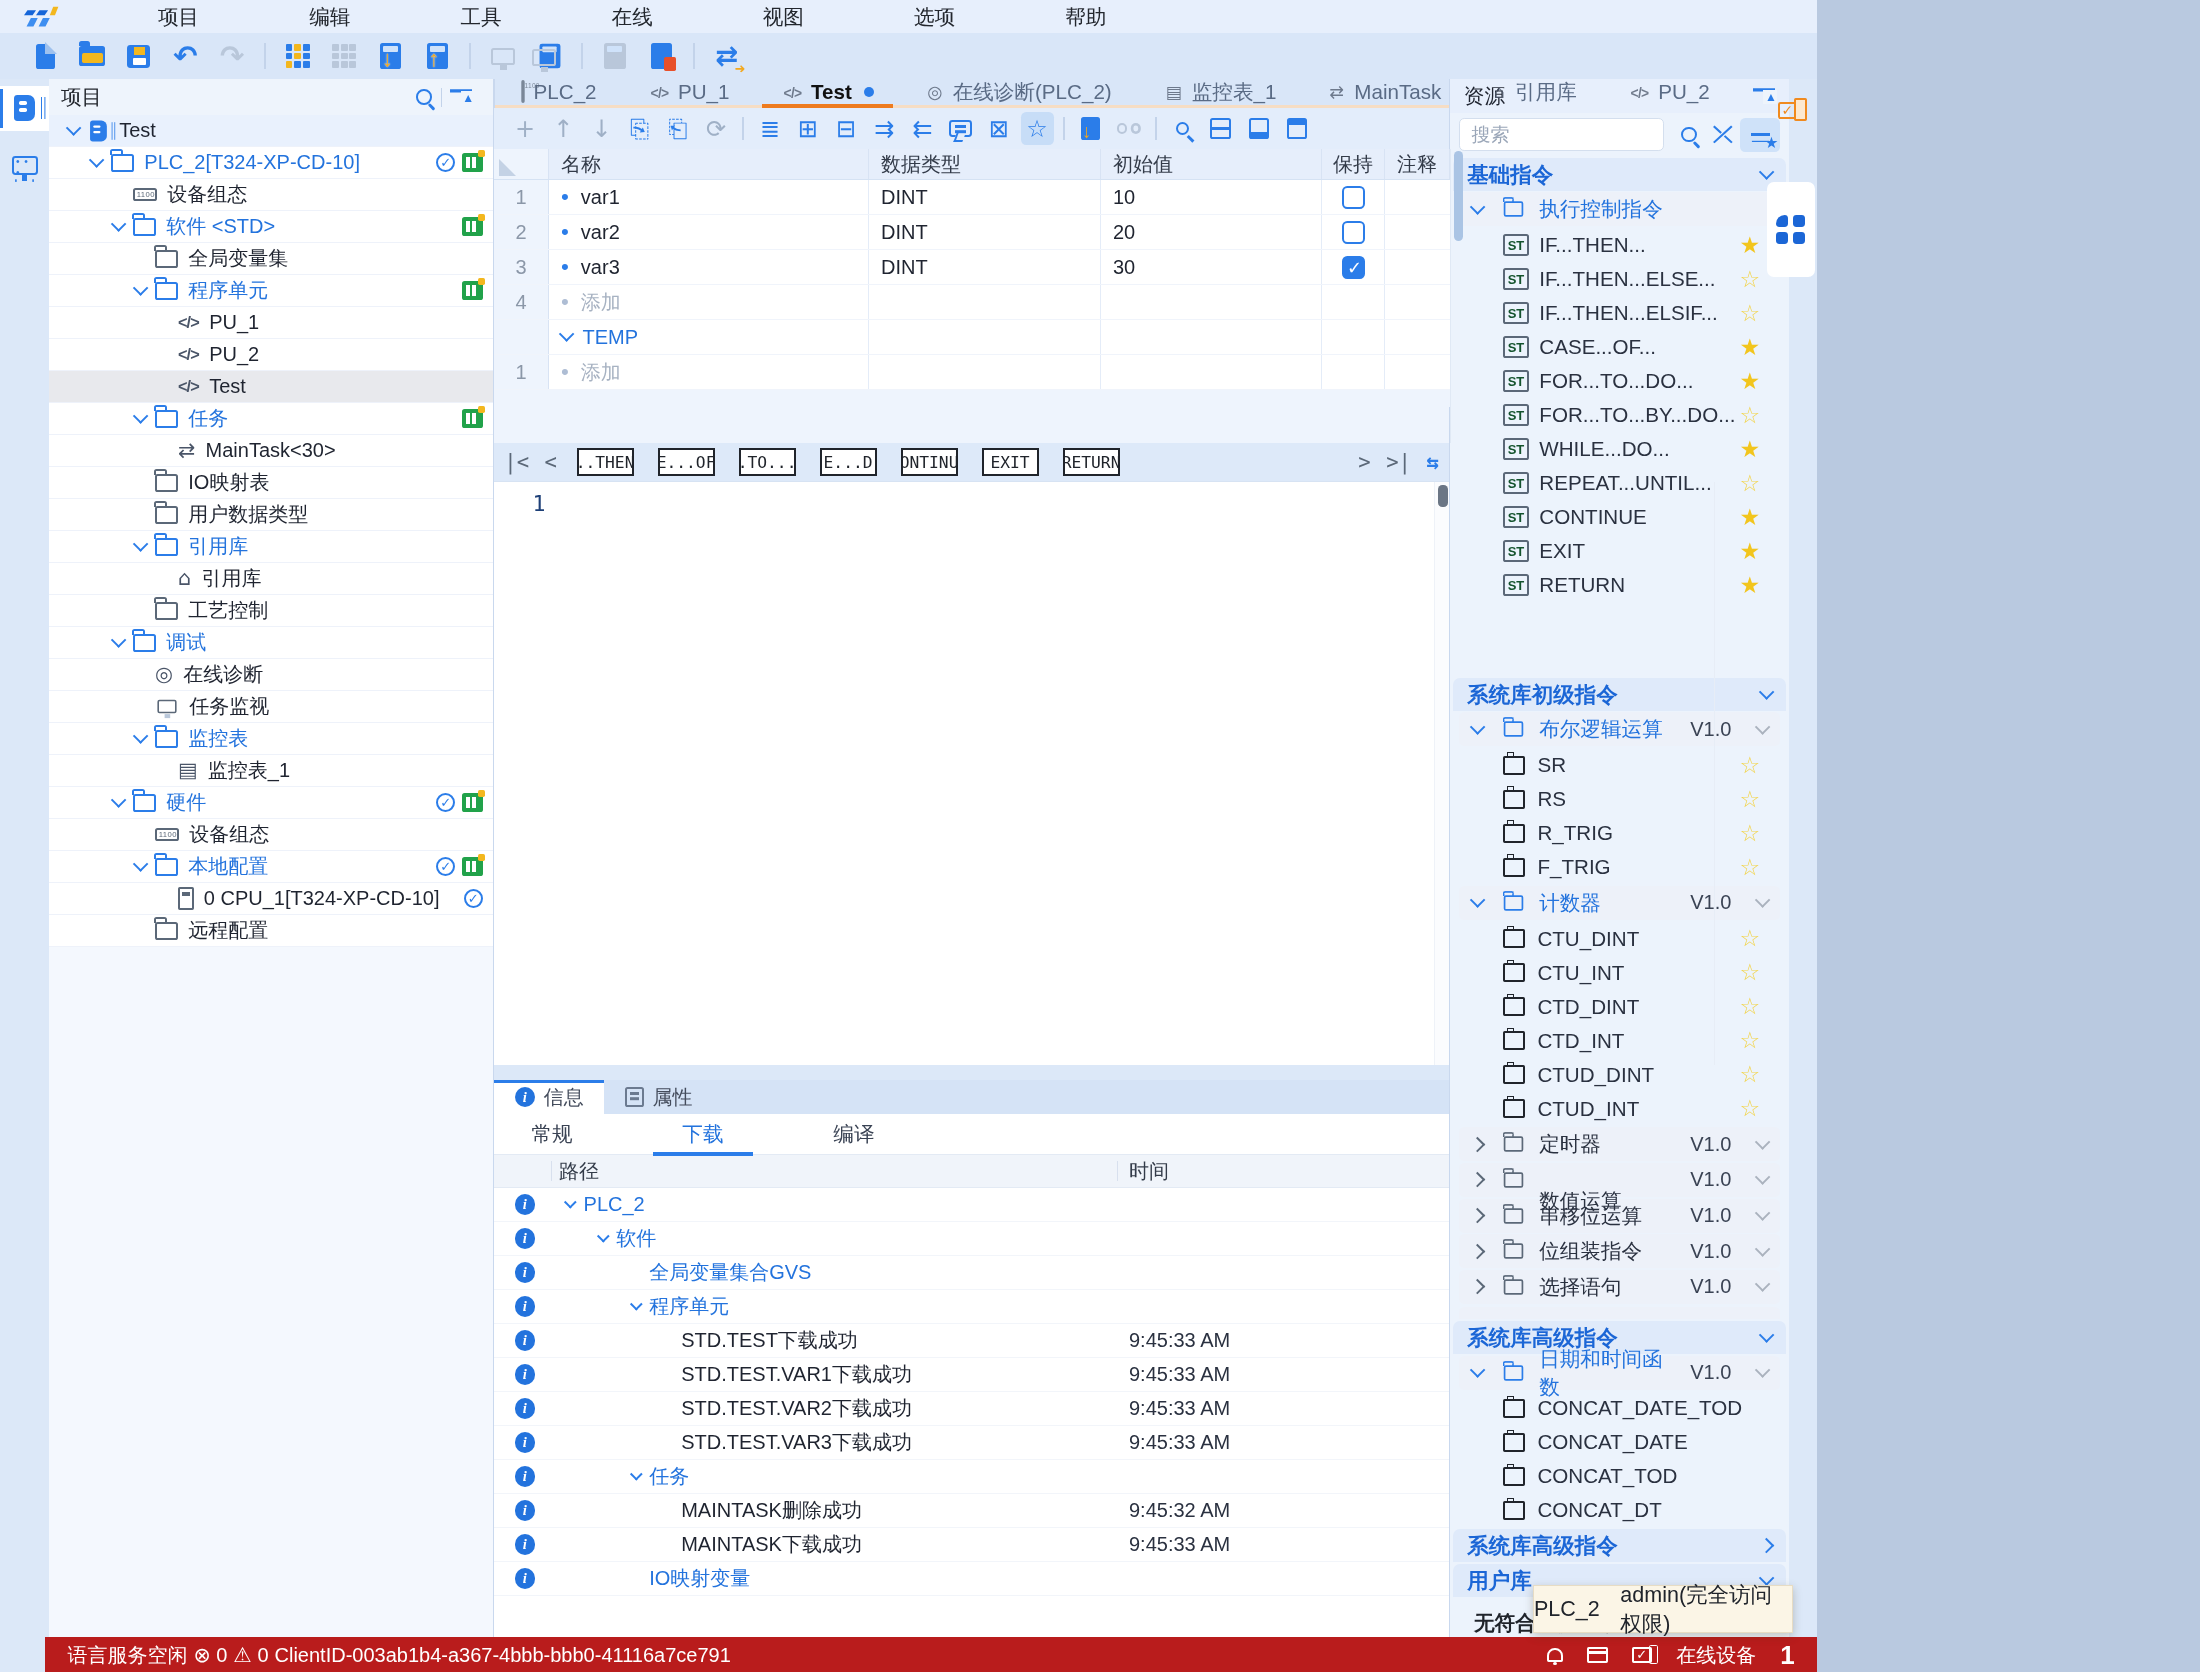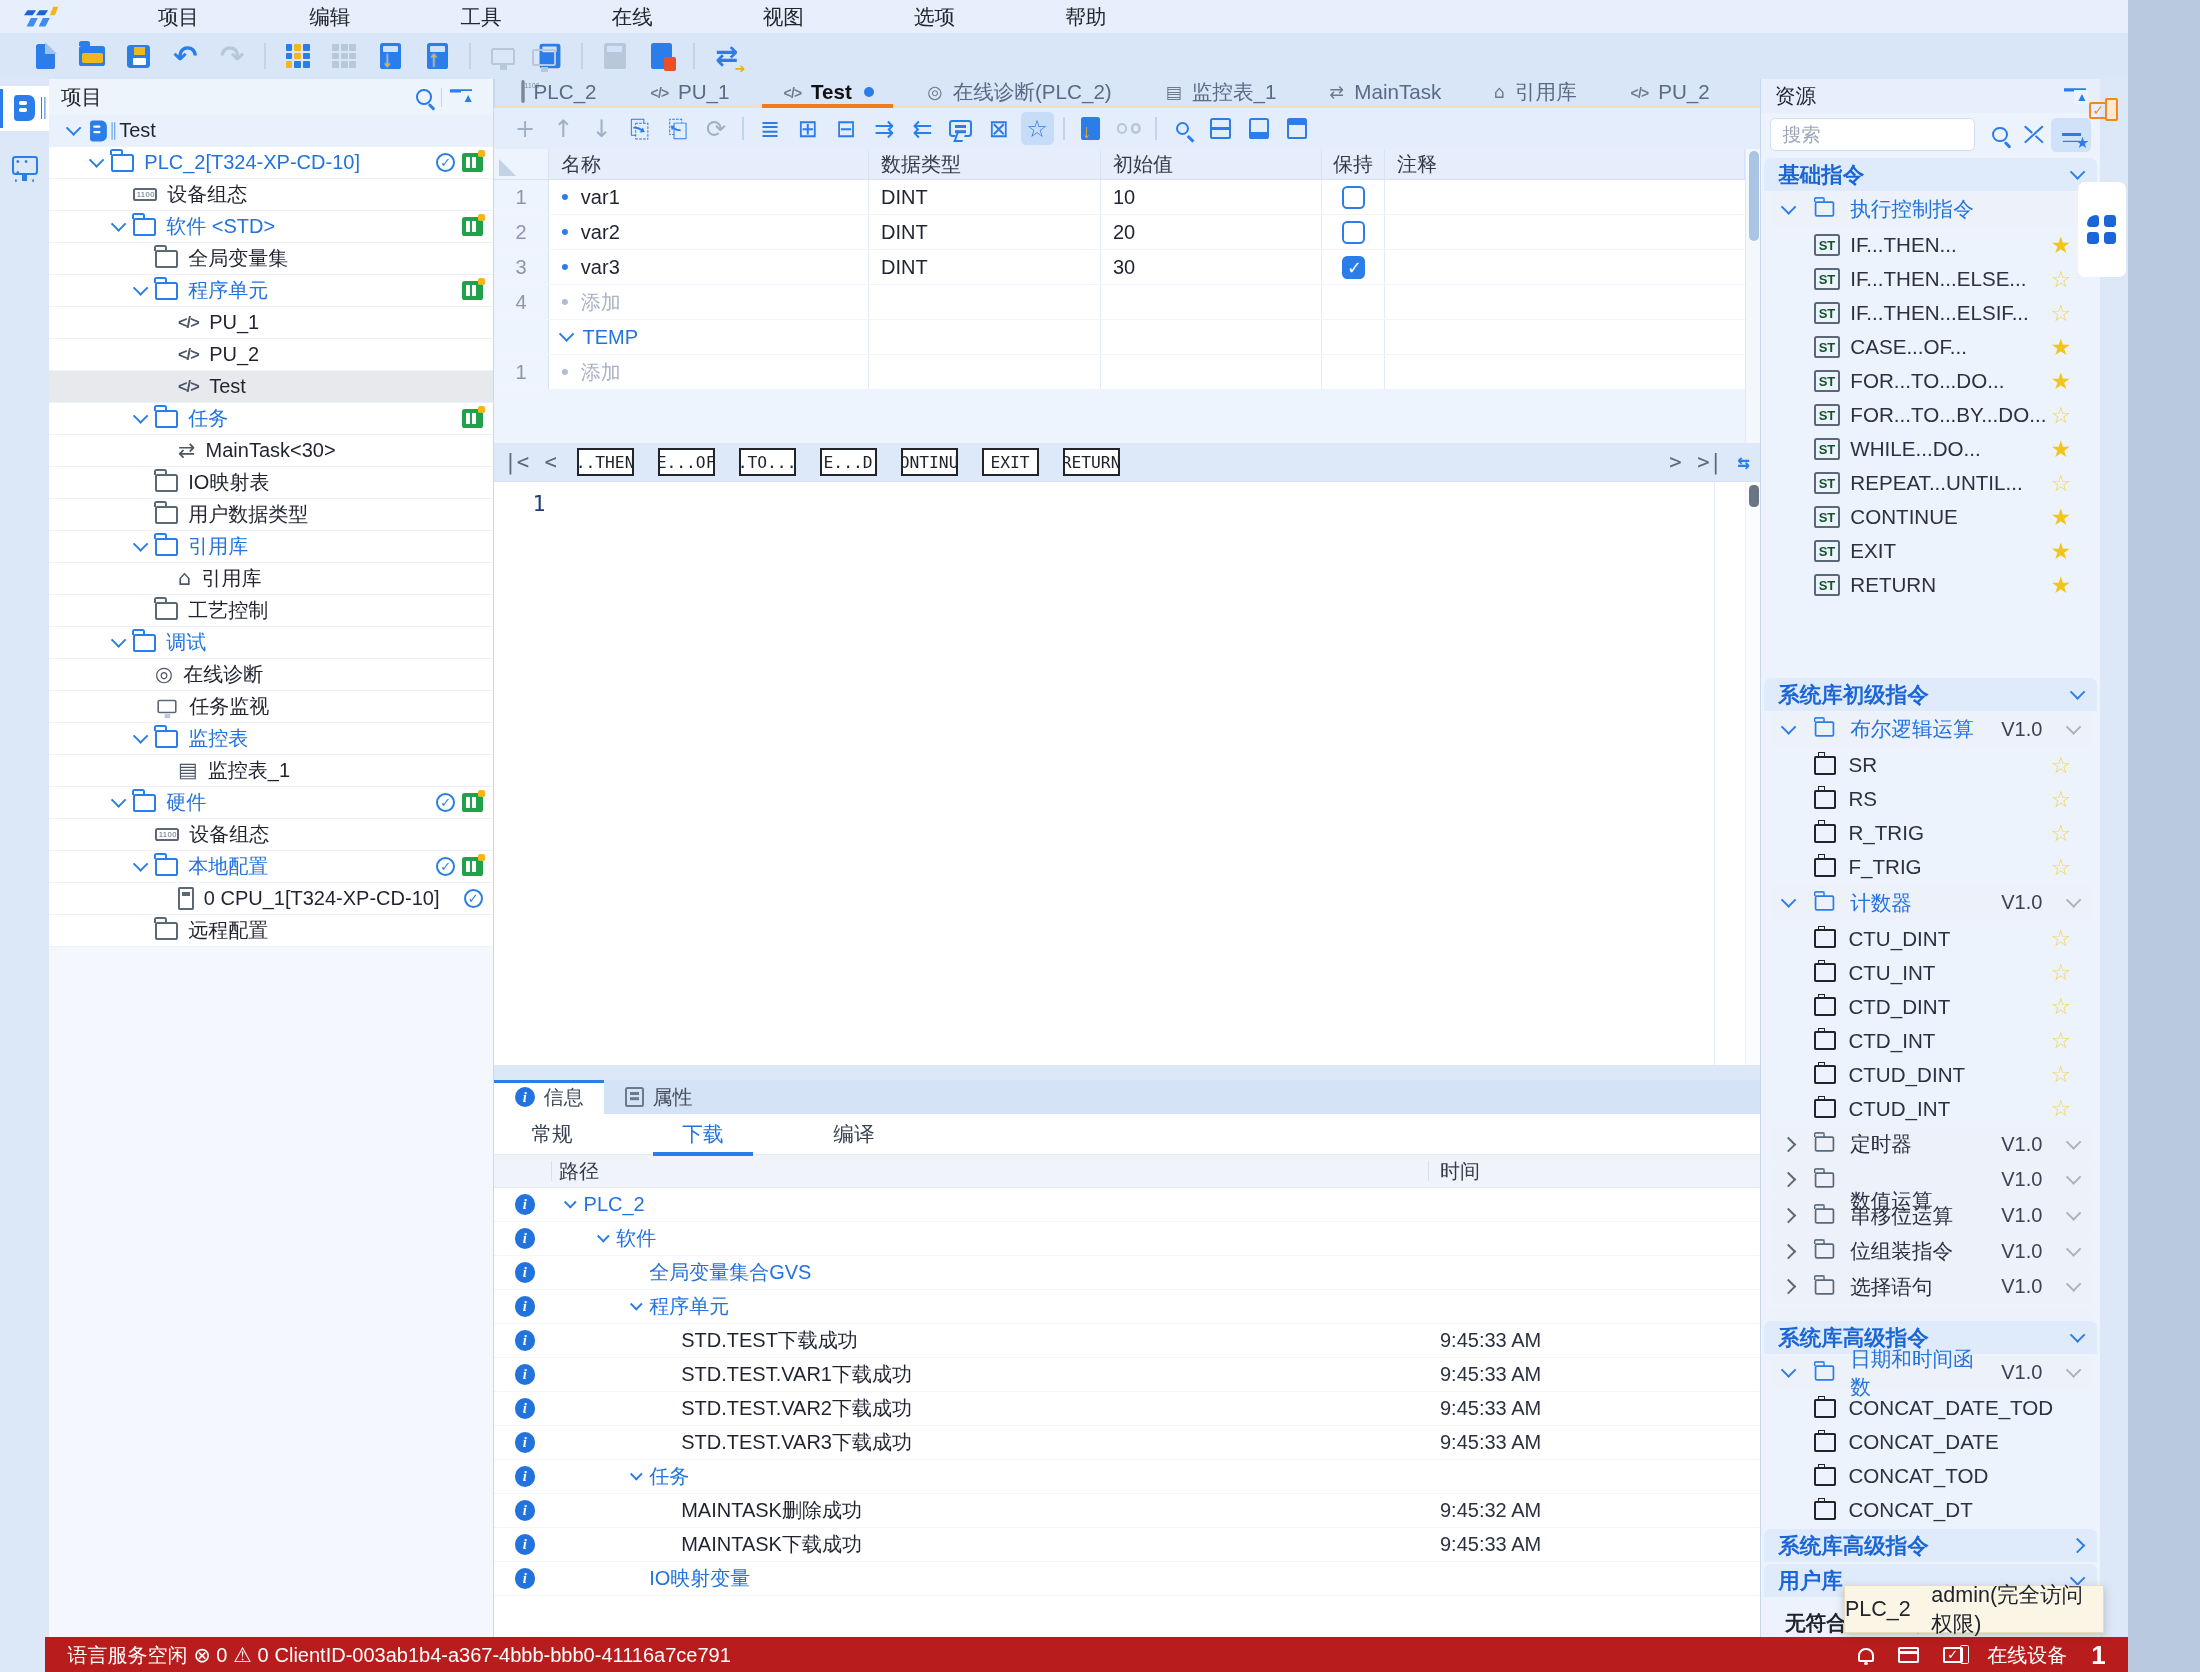--- a/index.html
+++ b/index.html
@@ -1,17 +1,17 @@
 <!DOCTYPE html>
 <html style="font-size:13.8px"><head>
 <meta charset="utf-8">
 <style>
   html,body{margin:0;padding:0;background:#b9c9e0;}
   *{box-sizing:border-box;}
-  .app{position:relative;width:2128px;height:1673px;background:#dce8f8;
+  .app{position:relative;width:1817px;height:1673px;background:#dce8f8;
        font-family:"Liberation Sans","DejaVu Sans",sans-serif;color:#1f2430;
        overflow:hidden;display:flex;flex-direction:column;}
   
   .menubar{height:33px;background:#e7effc;display:flex;align-items:center;flex:0 0 auto;}
   .logo{width:103px;display:flex;align-items:center;justify-content:center;}
   .menu-item{padding:0 55px;font-size:20.6px;color:#23272e;cursor:default;}
   
   .toolbar{height:46px;background:#d9e6f8;display:flex;align-items:center;padding-left:22.4px;flex:0 0 auto;}
   .tb{width:38px;height:38px;display:flex;align-items:center;justify-content:center;position:relative;margin:0 4.3px;}
   .tbsep{width:1.7px;height:26px;background:#c3d3ea;margin:0 8.6px;}

